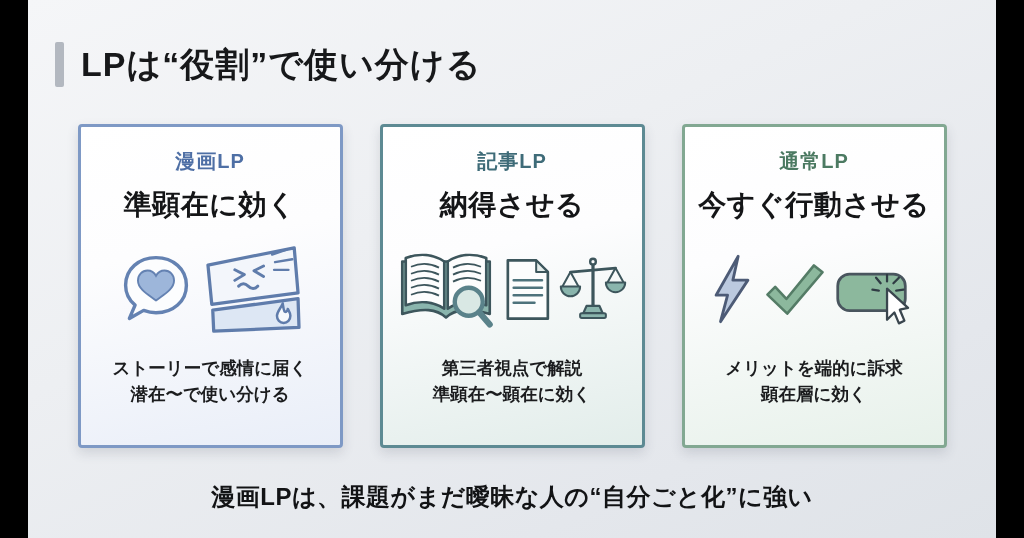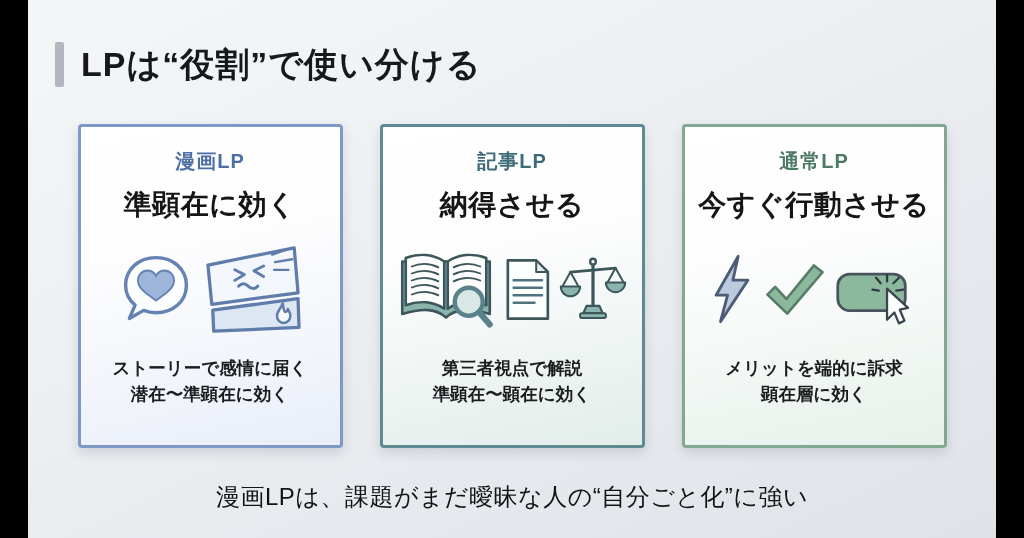--- a/index.html
+++ b/index.html
@@ -18,21 +18,21 @@
     width:265px; height:324px; border-radius:4px;
     border:3px solid var(--border,#999);
     background:linear-gradient(168deg,#ffffff 0%,#fdfdfe 38%,var(--tint,#eee) 100%);
     box-shadow:0 5px 12px rgba(60,70,90,0.16);
     display:flex; flex-direction:column; align-items:center;
   }
   .card-label { margin-top:21px; font-size:20px; font-weight:700; color:var(--label,#555); letter-spacing:1px; }
   .card-heading { margin-top:11px; font-size:28px; font-weight:800; color:#141517; letter-spacing:0.5px; white-space:nowrap; }
   .card-icons { flex:1 1 auto; display:flex; align-items:center; justify-content:center; gap:9px; width:100%; }
   .card-desc { margin-bottom:38px; text-align:center; font-size:17.5px; font-weight:700; color:#1b1c1e; line-height:1.5; white-space:nowrap; }
-  .footer-note { margin-top:33px; text-align:center; font-size:24px; font-weight:400; color:#121315; letter-spacing:0.5px; }
+  .footer-note { margin-top:33px; text-align:center; font-size:24px; font-weight:700; color:#121315; letter-spacing:0.5px; }
   svg { display:block; }
 </style>
 </head>
 <body>
 
 <div class="stage">
   <div class="slide">
 
     <div class="title-row">
       <div class="accent-bar"></div>
@@ -57,21 +57,21 @@
               <path d="M33,28 l10,5 -10,6 M63,24 l-10,5 10,6" fill="none" stroke="#5f7cab" stroke-width="3" stroke-linecap="round" stroke-linejoin="round"></path>
               <path d="M37,45 q5,-5 10,0 q5,5 10,0" fill="none" stroke="#5f7cab" stroke-width="3" stroke-linecap="round"></path>
               <path d="M72,12 L87,7 M75,20 L93,17 M74,28 L89,28" fill="none" stroke="#5f7cab" stroke-width="2.5" stroke-linecap="round"></path>
               <path d="M10,70 L99,58 L100,88 L11,92 Z" fill="#dde7f4" stroke="#5f7cab" stroke-width="3.4" stroke-linejoin="round"></path>
               <path d="M83,63 C81,68.5 77,71.5 77,76 C77,80.2 80,83.5 84,83.5 C88,83.5 91,80.2 91,76 C91,73.2 89.6,71.3 88.3,68.8 C87.8,71.6 85.8,72.8 84.8,71.2 C83.8,69.6 83.5,66.2 83,63 Z" fill="#f6f9fc" stroke="#5f7cab" stroke-width="2.6" stroke-linejoin="round"></path>
             </svg>
           </span>
         </div>
         <div class="card-desc">
           <span>ストーリーで感情に届く</span><br>
-          <span>潜在〜準顕在に効く</span>
+          <span>潜在〜で使い分ける</span>
         </div>
       </section>
 
       <section class="card" style="--border: #5d8a93; --label: #3e6b78; --tint: #e2edea;">
         <div class="card-label">記事LP</div>
         <div class="card-heading">納得させる</div>
         <div class="card-icons" style="gap:6px">
           <span>
             <svg viewBox="0 0 112 92" width="98" height="81">
               <path d="M6,14 L6,74 C30,67 45,68 56,78 C67,68 82,67 106,74 L106,14 Z" fill="#8ab5ad" stroke="#3d565c" stroke-width="3" stroke-linejoin="round"></path>

